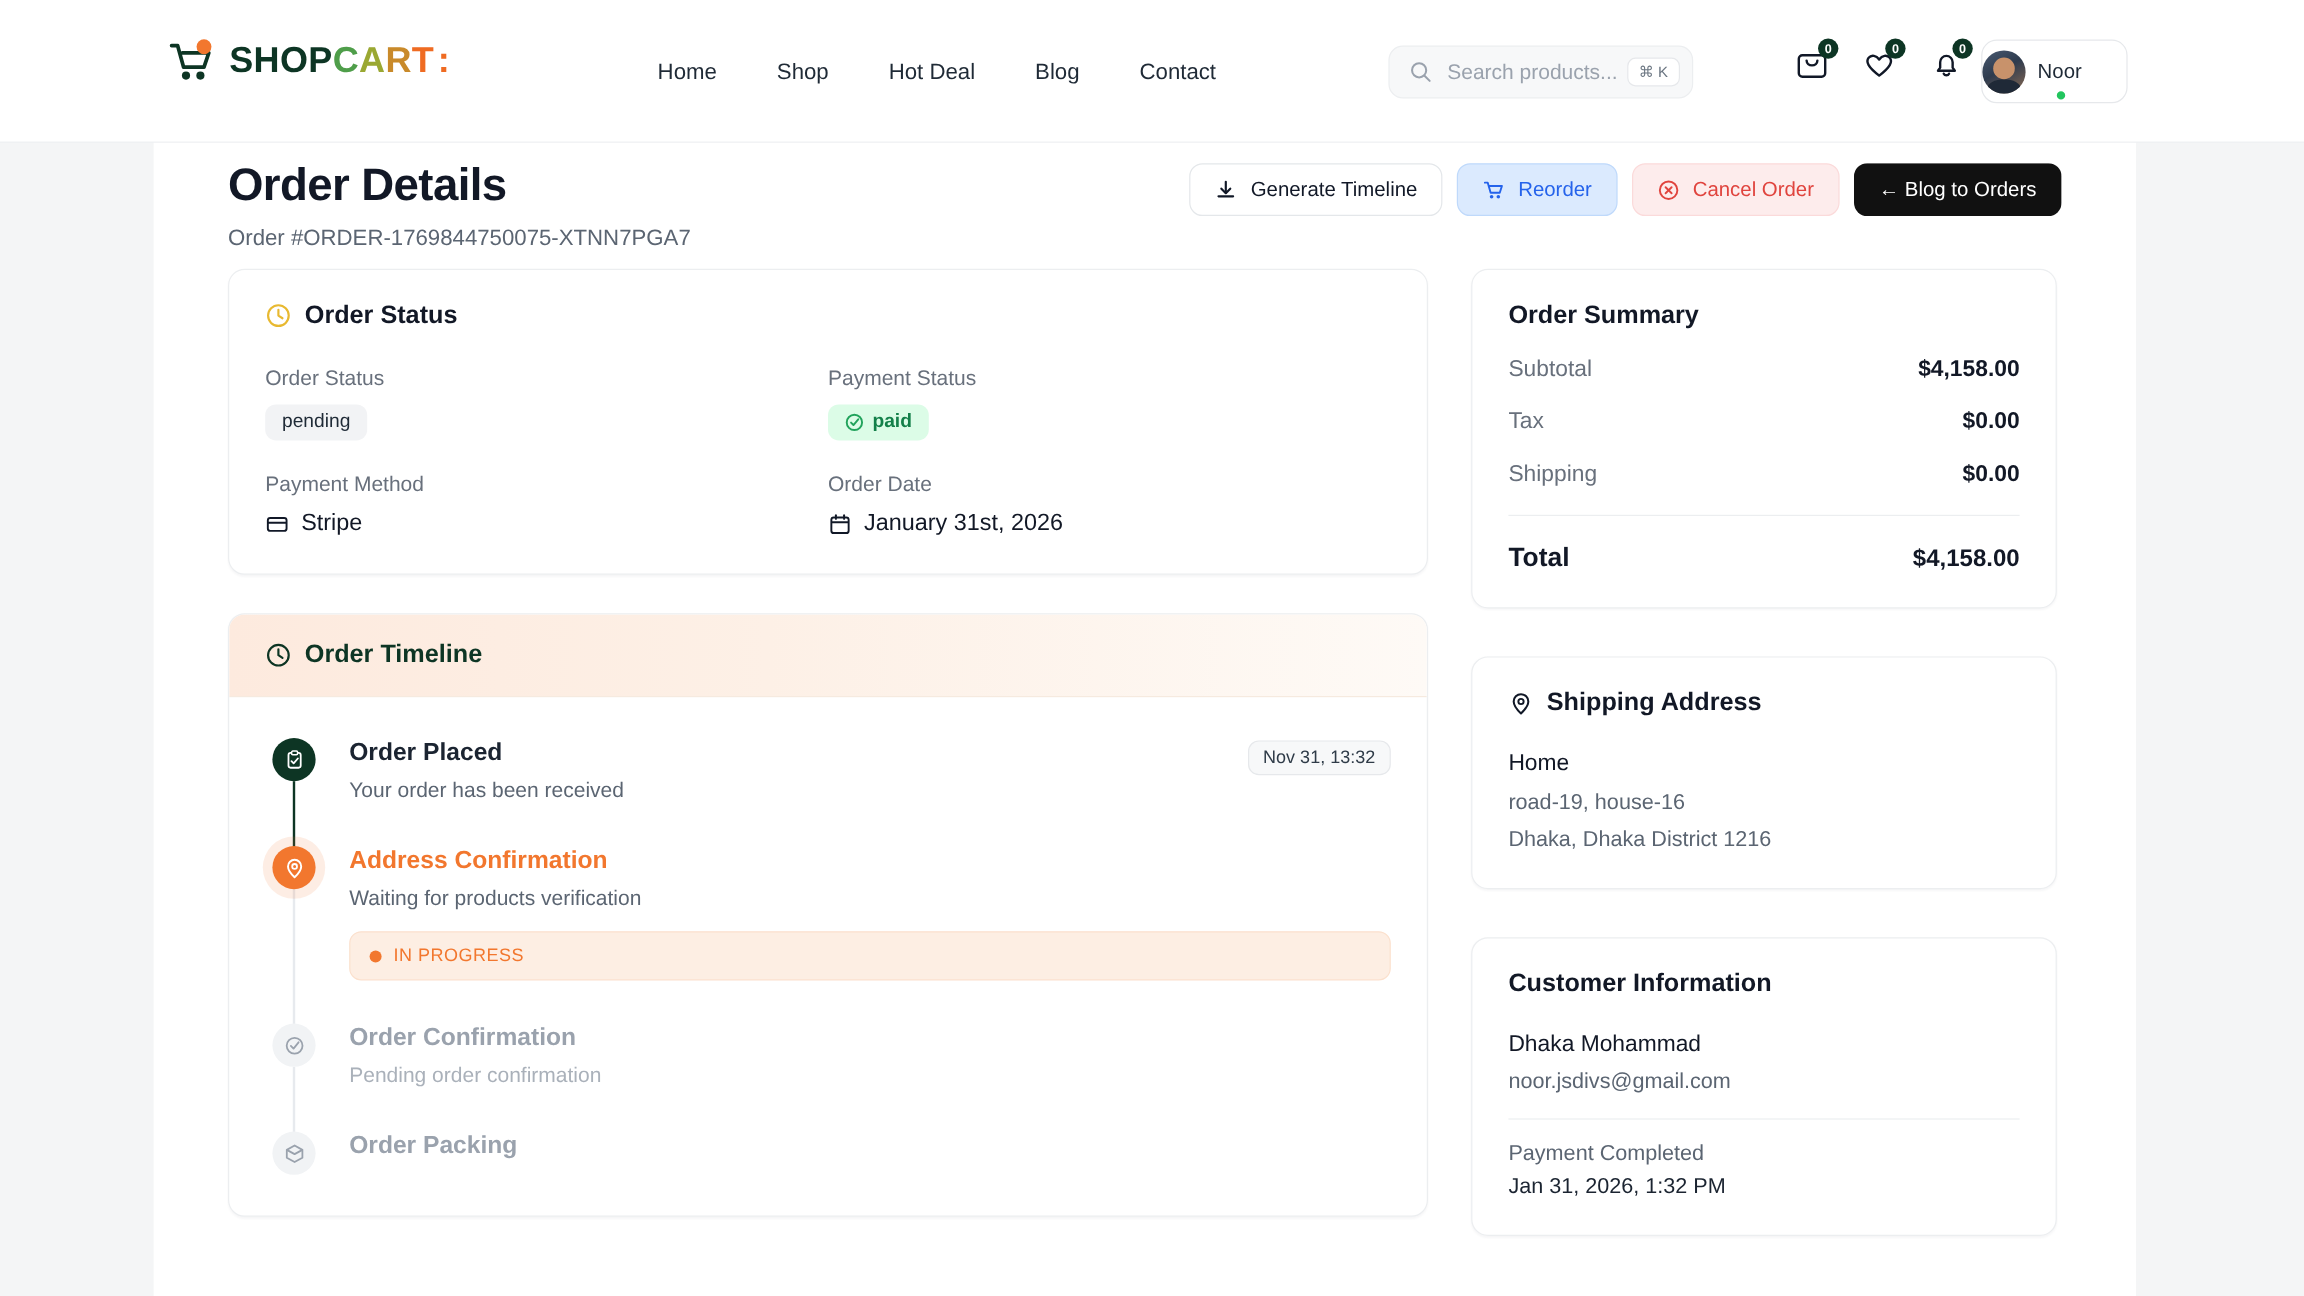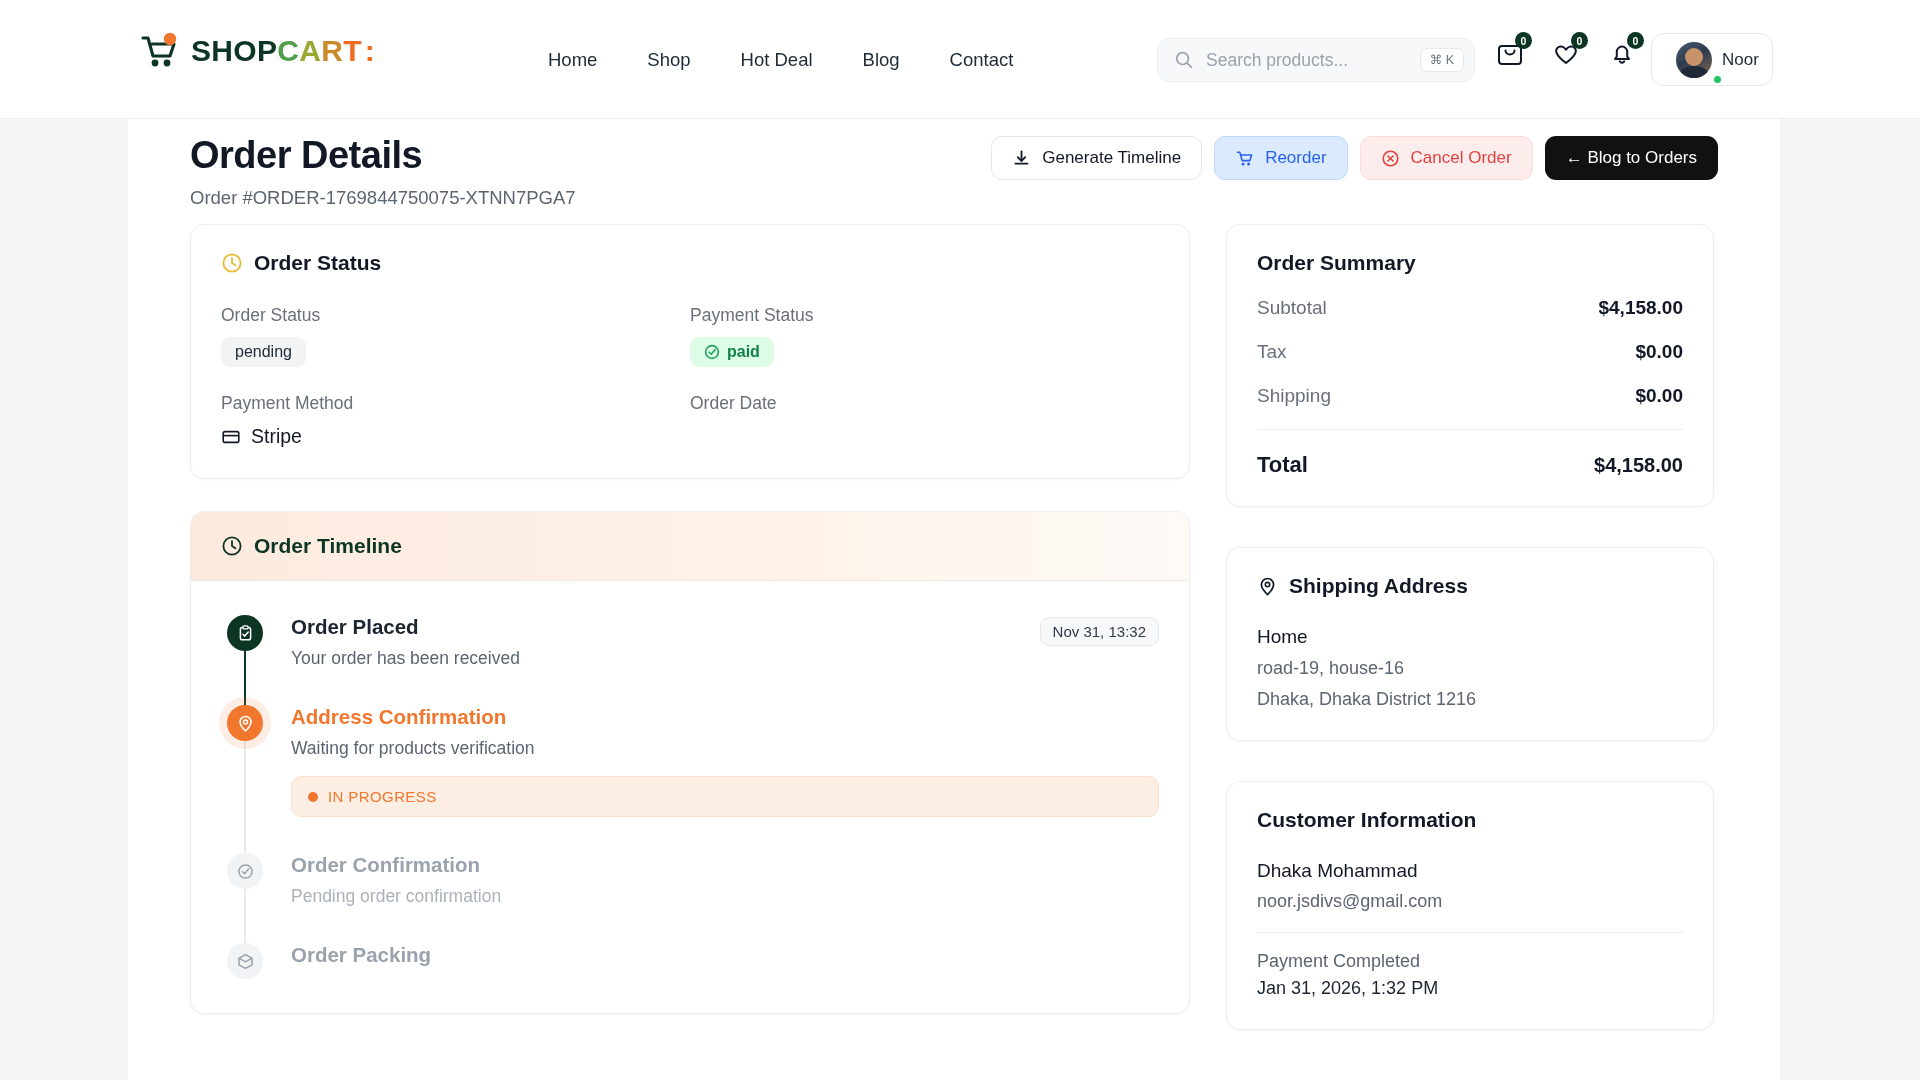--- a/index.html
+++ b/index.html
@@ -26,21 +26,21 @@
   .lt-r { color: #c98a2a; }
   .lt-t { color: #ef6b22; }
   .lt-colon { color: #ef6b22; margin-left: 3px; }
 
   .nav { position: absolute; left: 548px; top: 0; height: 119px; display: flex; align-items: center; gap: 50px; }
   .nav a {
     font-size: 18.5px; color: #1f2a36; text-decoration: none; font-weight: 400;
   }
 
   .search-wrap {
-    position: absolute; left: 1157px; top: 38px; width: 318px; height: 44px;
+    position: absolute; left: 1157px; top: 38px; width: 254px; height: 44px;
     background: #f7f8f9; border: 1px solid #eceef0; border-radius: 12px;
     display: flex; align-items: center; padding: 0 10px 0 16px;
   }
   .search-icon { width: 20px; height: 20px; flex: none; }
   .search-ph { flex: 1; font-size: 17.5px; color: #9aa2ad; margin-left: 12px; }
   .kbd {
     background: #ffffff; border: 1px solid #e6e8eb; border-radius: 7px;
     font-size: 12.5px; color: #6b7682; padding: 5px 9px; line-height: 1;
   }
 
@@ -48,21 +48,21 @@
   .h-icon-btn { position: relative; width: 30px; height: 30px; }
   .h-badge {
     position: absolute; right: -7px; top: -6px; min-width: 17px; height: 17px;
     background: #0d3524; color: #fff; border-radius: 9px;
     font-size: 10.5px; font-weight: 700; display: flex; align-items: center; justify-content: center;
     padding: 0 4px;
   }
   .user-chip {
     position: absolute; left: 1651px; top: 33px; height: 53px; width: 122px;
     border: 1px solid #e6e8eb; border-radius: 13px; background: #fff;
-    display: flex; align-items: center; gap: 10px; padding: 0 24px;
+    display: flex; align-items: center; gap: 10px; padding: 0 0;
   }
   .avatar {
     position: relative; width: 36px; height: 36px; border-radius: 50%;
     background: linear-gradient(150deg,#4a5a72 0%, #2e3b4e 45%, #8a6a52 100%);
     overflow: hidden; flex: none;
   }
   .avatar::after {
     content:""; position:absolute; left:9px; top:6px; width:18px; height:18px;
     border-radius:50%; background:#c8926b;
   }
@@ -345,20 +345,31 @@
                     <svg width="20" height="20" viewBox="0 0 20 20">
                       <rect x="2.2" y="4.6" width="15.6" height="10.8" rx="2" fill="none" stroke="#111827" stroke-width="1.6"></rect>
                       <line x1="2.2" y1="8.6" x2="17.8" y2="8.6" stroke="#111827" stroke-width="1.6"></line>
                     </svg>
                   </span>
                   <span>Stripe</span>
                 </div>
               </div>
               <div>
                 <div class="os-label">Order Date</div>
+                <div class="os-value">
+                  <span>
+                    <svg width="20" height="20" viewBox="0 0 20 20">
+                      <rect x="2.8" y="4.2" width="14.4" height="13" rx="2" fill="none" stroke="#111827" stroke-width="1.6"></rect>
+                      <line x1="2.8" y1="8.2" x2="17.2" y2="8.2" stroke="#111827" stroke-width="1.6"></line>
+                      <line x1="6.6" y1="2.4" x2="6.6" y2="5.4" stroke="#111827" stroke-width="1.6" stroke-linecap="round"></line>
+                      <line x1="13.4" y1="2.4" x2="13.4" y2="5.4" stroke="#111827" stroke-width="1.6" stroke-linecap="round"></line>
+                    </svg>
+                  </span>
+                  <span>January 31st, 2026</span>
+                </div>
               </div>
             </div>
           </div>
 
           <div class="card tl-card">
             <div class="tl-head">
               <span>
                 <svg width="22" height="22" viewBox="0 0 22 22">
                   <circle cx="11" cy="11" r="8.6" fill="none" stroke="#0d3524" stroke-width="1.8"></circle>
                   <path d="M11 6.2 V11 l3.4 2.2" fill="none" stroke="#0d3524" stroke-width="1.8" stroke-linecap="round" stroke-linejoin="round"></path>

